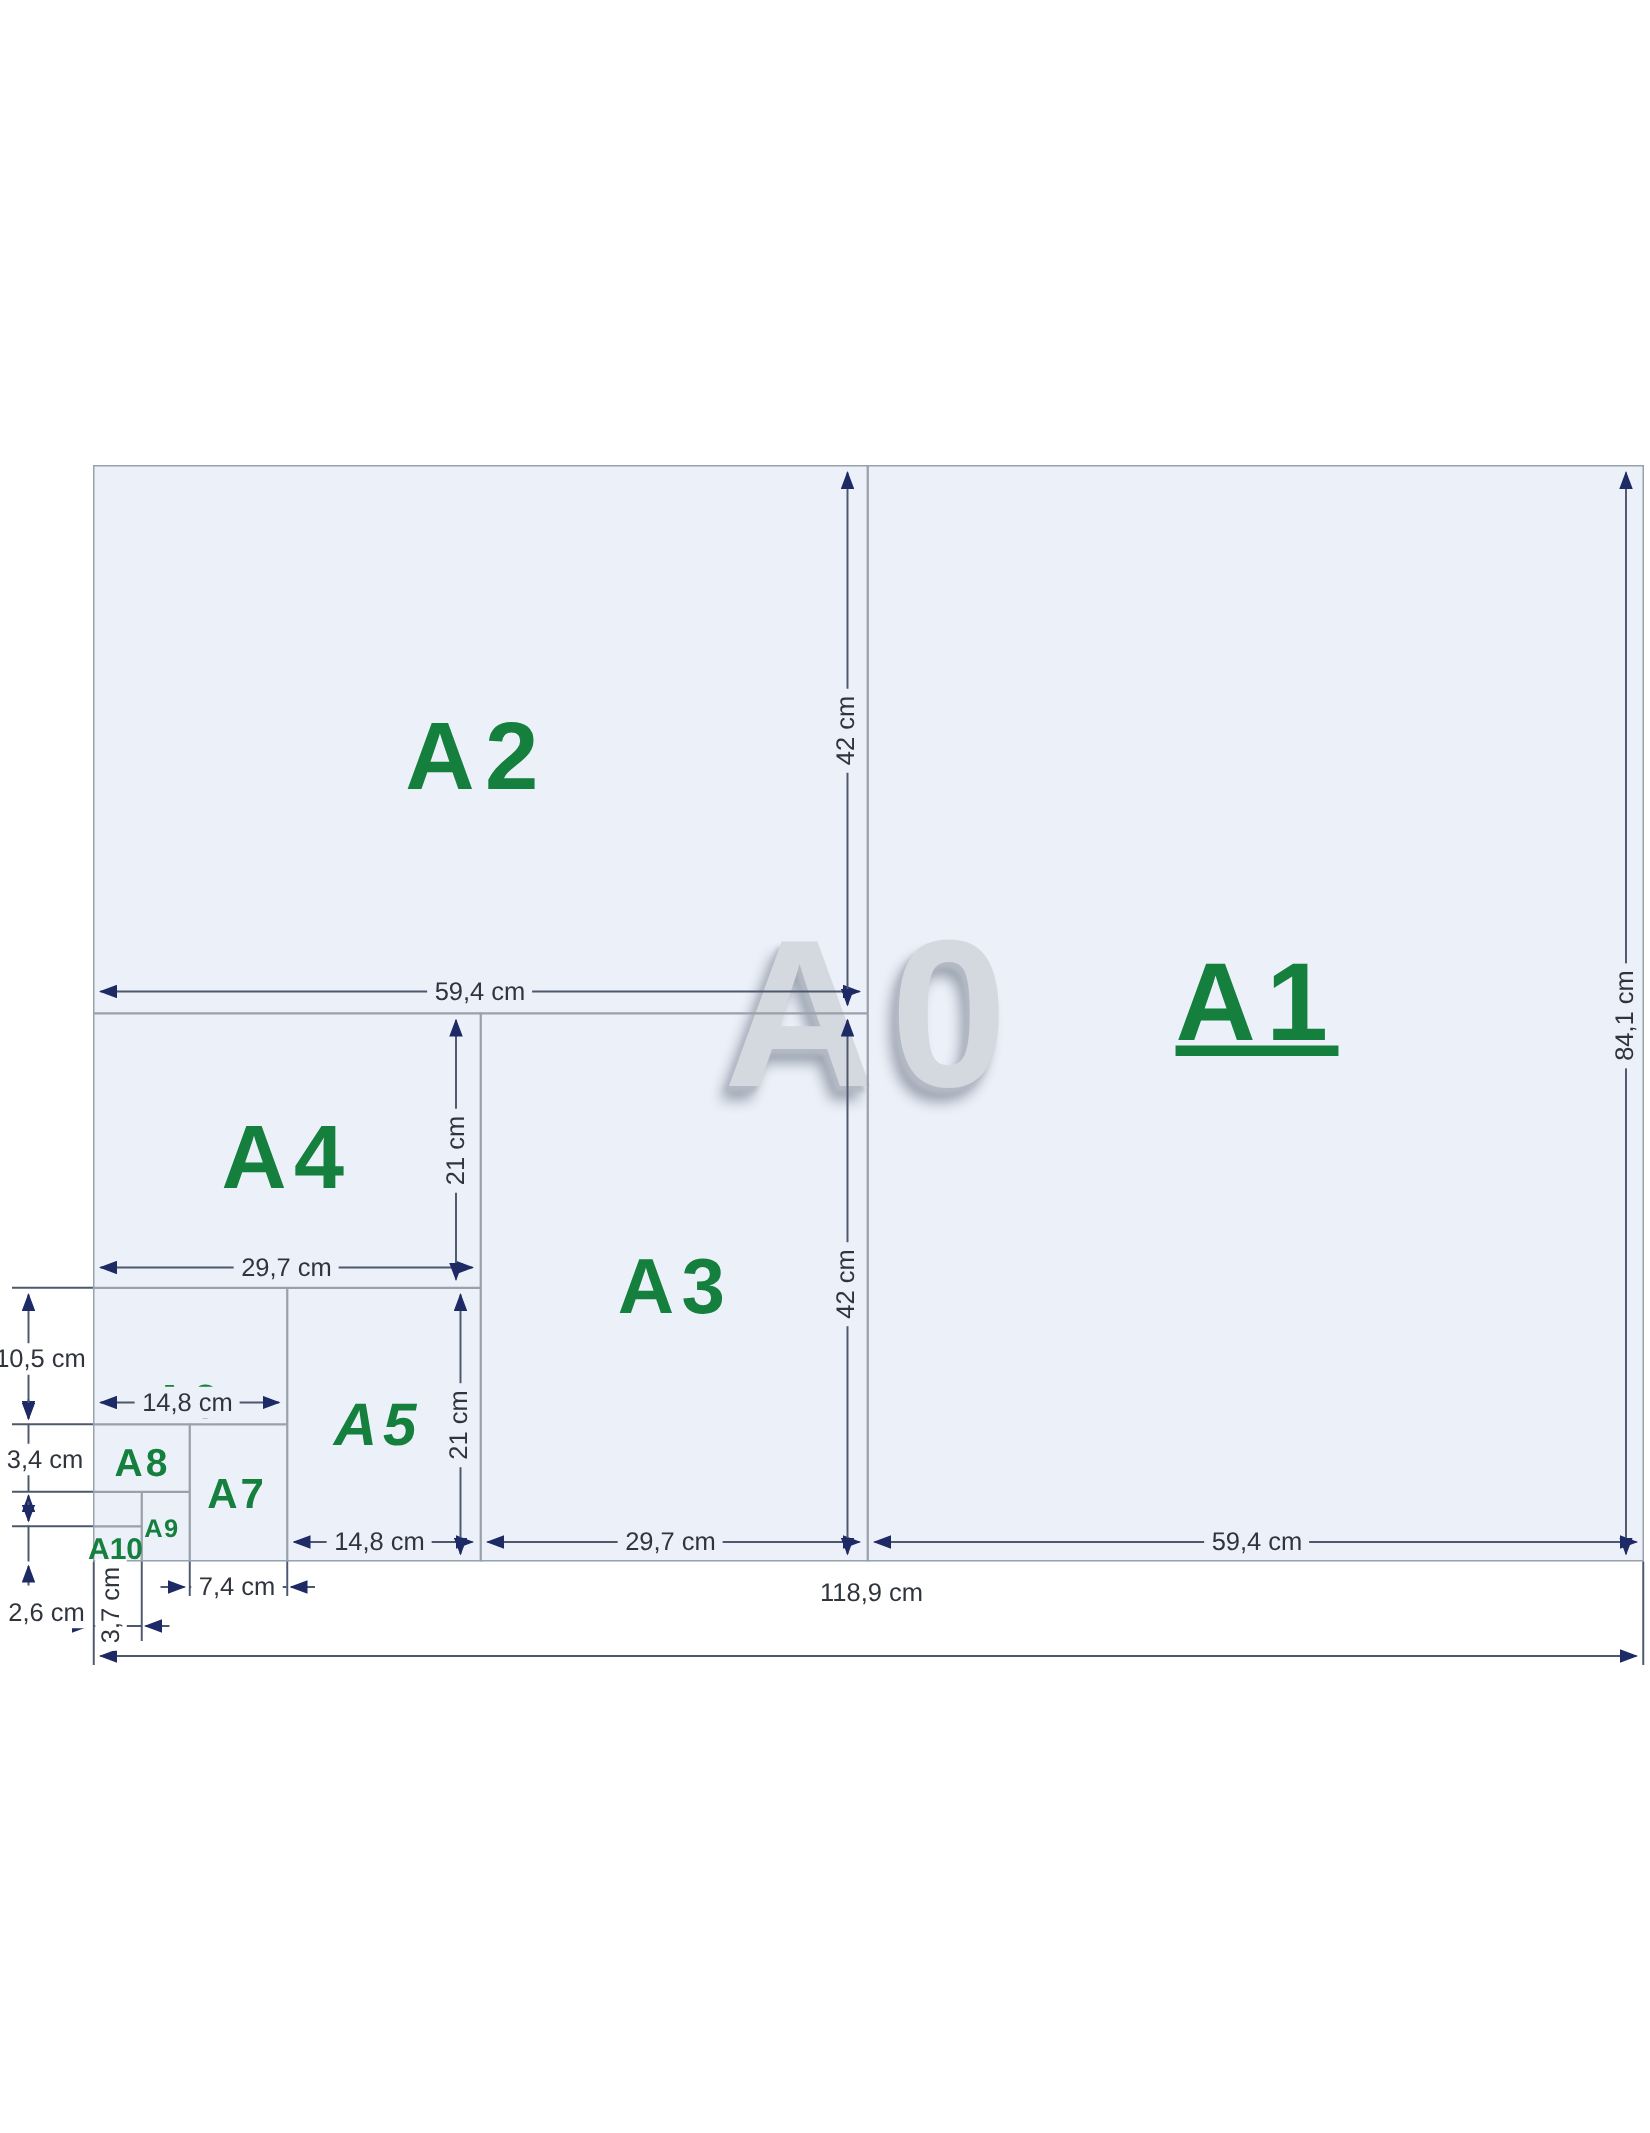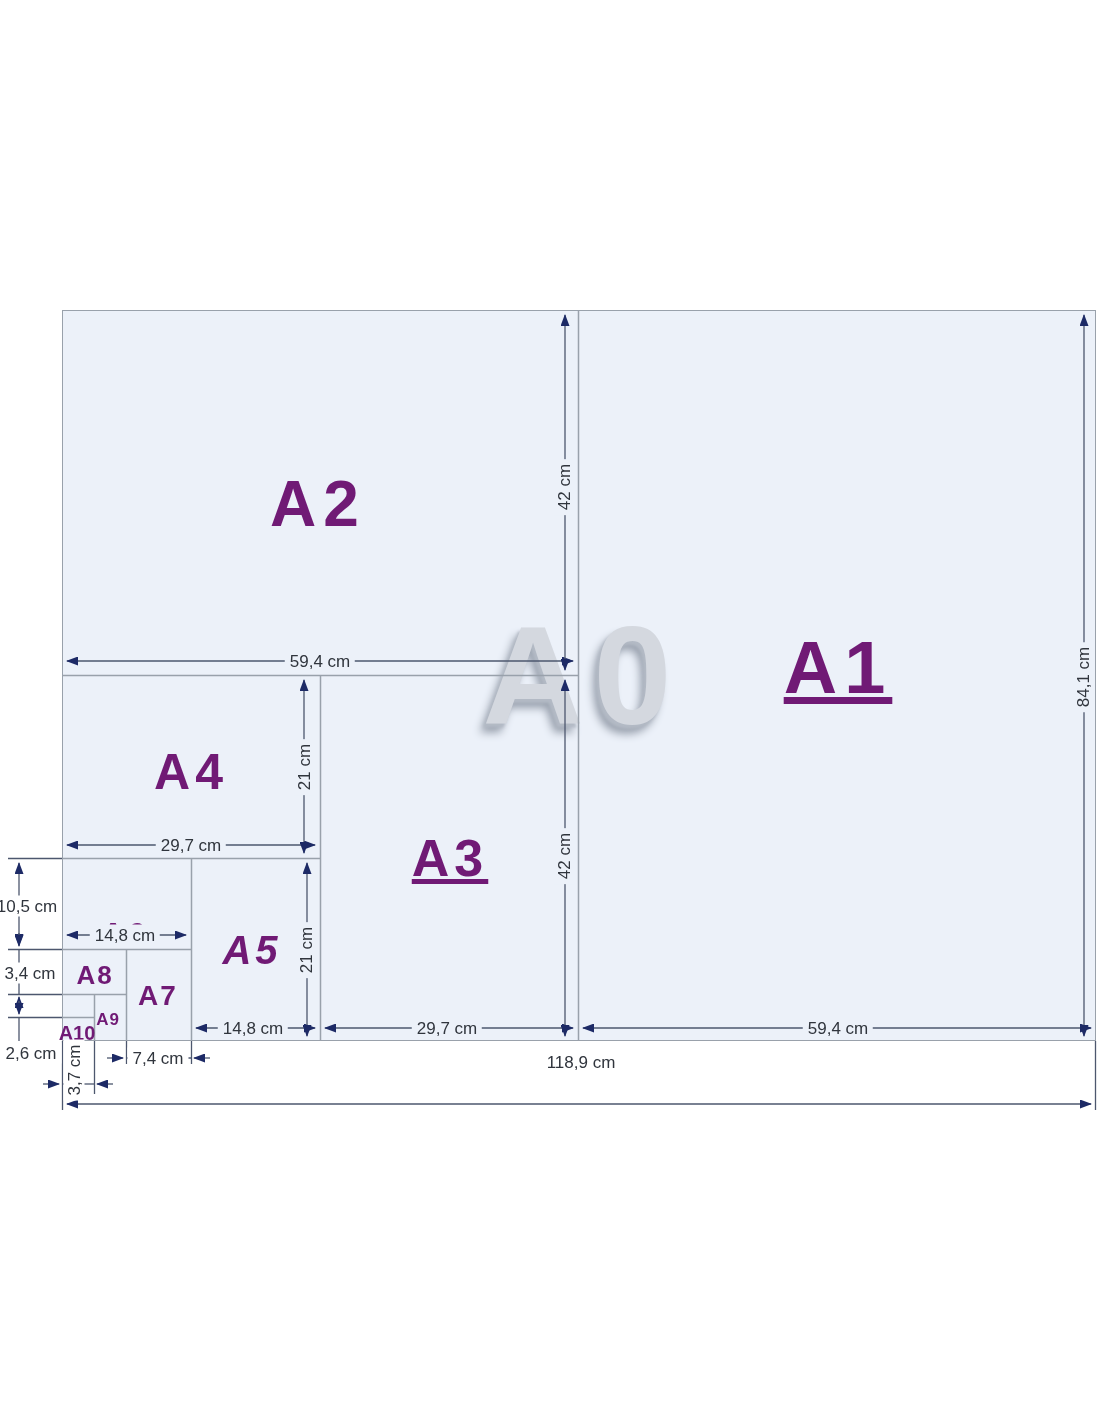--- a/index.html
+++ b/index.html
@@ -2,35 +2,35 @@
 <html><head>
 <meta charset="utf-8">
 <style>
   html,body{margin:0;padding:0;background:#ffffff;}
   #canvas{position:relative;width:1100px;height:1422px;background:#ffffff;overflow:hidden;
           font-family:"Liberation Sans",sans-serif;}
   .sheet{position:absolute;left:62px;top:310px;width:1034px;height:731px;
          background:#ecf1f9;border:1.5px solid #99a1ab;box-sizing:border-box;z-index:1;}
   #overlay{position:absolute;left:0;top:0;z-index:3;}
   .lab{position:absolute;z-index:4;transform:translate(-50%,-50%);
-       color:#701a75;font-weight:bold;white-space:nowrap;line-height:1;}
+       color:#15803d;font-weight:bold;white-space:nowrap;line-height:1;}
   .vert{transform:translate(-50%,-50%) rotate(-90deg);}
   .dimlab{position:absolute;z-index:4;transform:translate(-50%,-50%);
           font-size:17px;font-weight:normal;color:#30353d;white-space:nowrap;
           padding:2px 5px;line-height:1;}
   .dimlab.vert{transform:translate(-50%,-50%) rotate(-90deg);}
   .bg-sheet{background:#ecf1f9;}
   .bg-page{background:#ffffff;}
   .watermark{position:absolute;z-index:2;transform:translate(-50%,-50%);
              font-size:140px;font-weight:bold;letter-spacing:10px;color:#d4d8df;
              text-shadow:-3px 4px 3px #b3bac5,-6px 9px 9px #98a0ad;line-height:1;}
   .fs-a1{font-size:74px;letter-spacing:7px;}
   .fs-a2{font-size:64px;letter-spacing:7px;}
   .fs-a3{font-size:52px;letter-spacing:5px;}
-  .fs-a4{font-size:50px;letter-spacing:5px;}
+  .fs-a4{font-size:60px;letter-spacing:5px;}
   .fs-a5{font-size:40px;letter-spacing:4px;}
   .fs-a6{font-size:32px;letter-spacing:3px;}
   .fs-a7{font-size:28px;letter-spacing:2px;}
   .fs-a8{font-size:26px;letter-spacing:2px;}
   .fs-a9{font-size:17px;letter-spacing:1px;}
   .fs-a10{font-size:20px;letter-spacing:0px;}
   svg line{stroke-linecap:butt;}
   .edge{stroke:#99a1ab;stroke-width:1.5;}
   .ext,.dim{stroke:#4d576e;stroke-width:1.3;}
 </style>
@@ -107,39 +107,39 @@
       <line class="dim" x1="210" y1="1058" x2="194" y2="1058" marker-end="url(#ae)"></line>
 
       <line class="dim" x1="62" y1="1084" x2="94" y2="1084"></line>
       <line class="dim" x1="43" y1="1084" x2="59" y2="1084" marker-end="url(#ae)"></line>
       <line class="dim" x1="113" y1="1084" x2="97" y2="1084" marker-end="url(#ae)"></line>
     </g>
   </svg>
 
   <div class="lab fs-a1" style="left:838px;top:668px;text-decoration:underline;">A1</div>
   <div class="lab fs-a2" style="left:318px;top:504px;">A2</div>
-  <div class="lab fs-a3" style="left:450px;top:858px;text-decoration:underline;">A3</div>
+  <div class="lab fs-a3" style="left:450px;top:858px;">A3</div>
   <div class="lab fs-a4" style="left:191px;top:772px;">A4</div>
   <div class="lab fs-a5" style="left:252px;top:950px;font-style:italic;">A5</div>
   <div class="lab fs-a6" style="left:125px;top:906px;margin-top:28px;">A6</div>
   <div class="lab fs-a7" style="left:158px;top:996px;">A7</div>
   <div class="lab fs-a8" style="left:95px;top:975px;">A8</div>
   <div class="lab fs-a9" style="left:108px;top:1019px;">A9</div>
   <div class="lab fs-a10" style="left:77px;top:1033px;">A10</div>
 
   <div class="dimlab bg-sheet" style="left:320px;top:661px;">59,4 cm</div>
   <div class="dimlab bg-sheet vert" style="left:564px;top:487px;">42 cm</div>
   <div class="dimlab bg-sheet vert" style="left:564px;top:856px;">42 cm</div>
   <div class="dimlab bg-sheet vert" style="left:1083px;top:677px;">84,1 cm</div>
   <div class="dimlab bg-sheet" style="left:191px;top:845px;">29,7 cm</div>
   <div class="dimlab bg-sheet vert" style="left:304px;top:767px;">21 cm</div>
   <div class="dimlab bg-sheet" style="left:125px;top:935px;">14,8 cm</div>
   <div class="dimlab bg-page" style="left:27px;top:906px;">10,5 cm</div>
   <div class="dimlab bg-page" style="left:30px;top:973px;">3,4 cm</div>
-  <div class="dimlab bg-page" style="left:31px;top:1053px;">2,6 cm</div>
+  <div class="dimlab bg-page" style="left:31px;top:1075px;">2,6 cm</div>
   <div class="dimlab bg-page vert" style="left:74px;top:1070px;">3,7 cm</div>
   <div class="dimlab bg-page" style="left:158px;top:1058px;">7,4 cm</div>
   <div class="dimlab bg-sheet" style="left:253px;top:1028px;">14,8 cm</div>
   <div class="dimlab bg-sheet vert" style="left:306px;top:950px;">21 cm</div>
   <div class="dimlab bg-sheet" style="left:447px;top:1028px;">29,7 cm</div>
   <div class="dimlab bg-sheet" style="left:838px;top:1028px;">59,4 cm</div>
   <div class="dimlab bg-page" style="left:581px;top:1062px;">118,9 cm</div>
 
 </div>
 

